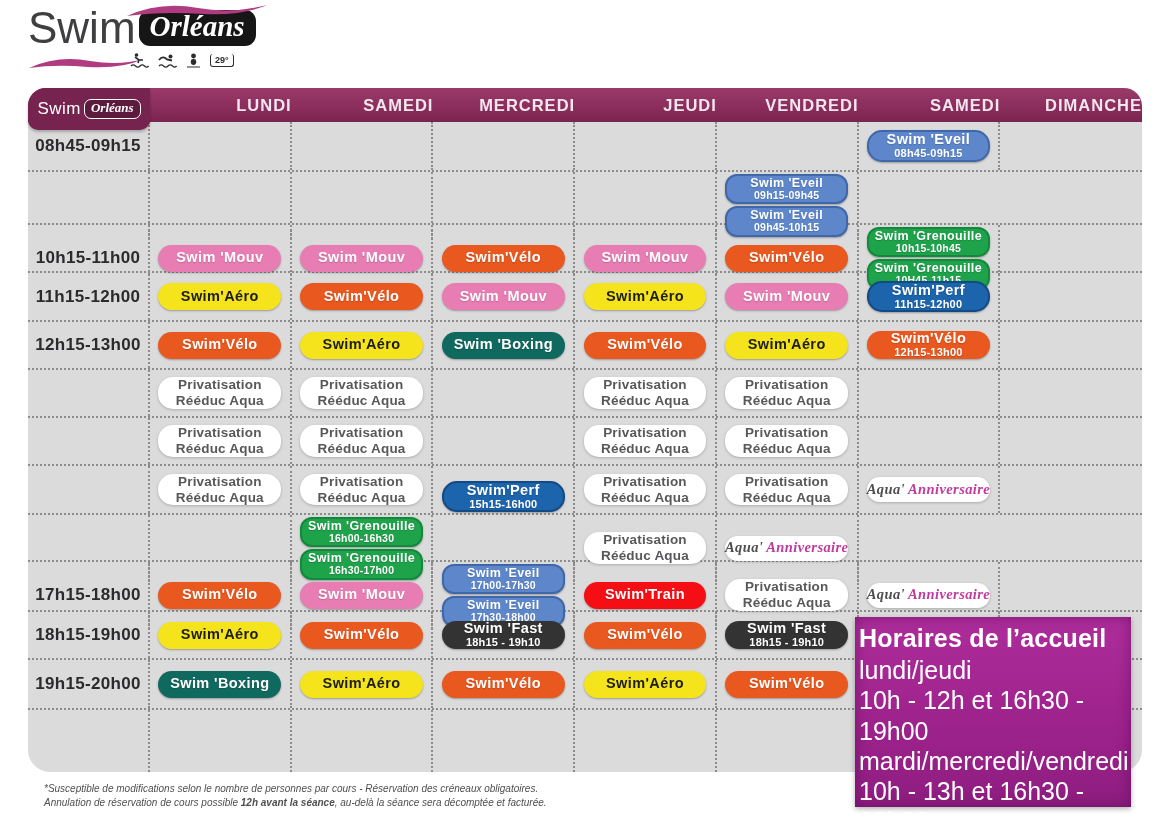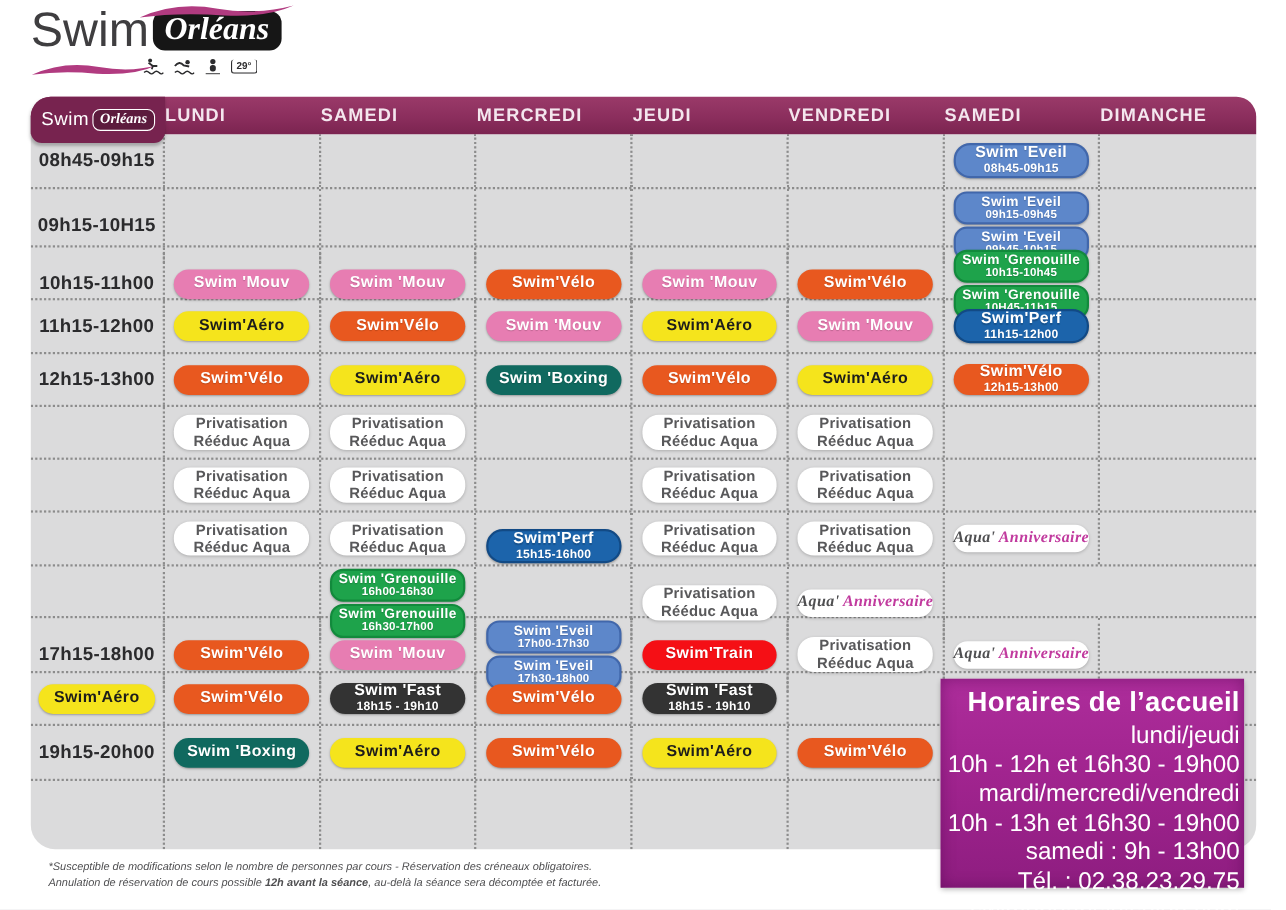--- a/index.html
+++ b/index.html
@@ -27,21 +27,21 @@
   }
 
   
   .table-wrap{position:absolute;left:28px;top:88px;width:1114px;height:684px;}
   .thead{
     height:34px;display:grid;grid-template-columns:122px repeat(7,1fr);
     background:linear-gradient(180deg,#9a3a69 0%,#8b2e5d 55%,#7b2450 100%);
     border-radius:18px 18px 0 0;align-items:center;position:relative;
   }
   .thead .day{
-    text-align:left;color:#f4e6ee;font-weight:bold;font-size:16.5px;letter-spacing:1px;
+    text-align:right;color:#f4e6ee;font-weight:bold;font-size:16.5px;letter-spacing:1px;
   }
   .logo-tab{
     position:absolute;left:0;top:0;width:122px;height:42px;background:#77234f;
     border-radius:18px 0 10px 10px;display:flex;align-items:center;justify-content:center;gap:3px;
     box-shadow:0 2px 3px rgba(0,0,0,0.25);
   }
   .mini-swim{color:#fff;font-size:17px;letter-spacing:0.5px;}
   .mini-badge{
     border:1.5px solid #fff;background:rgba(0,0,0,0.22);color:#fff;border-radius:7px;
     padding:0 6px 2px;font-family:"Liberation Serif", serif;font-style:italic;
@@ -93,24 +93,24 @@
     flex-direction:row;gap:3px;font-family:"Liberation Serif", serif;
     font-style:italic;font-size:14.5px;text-shadow:none;min-height:25px;
     box-shadow:0 1px 3px rgba(0,0,0,0.22);
   }
 
   
   .hours-box{
     position:absolute;left:855px;top:617px;width:276px;height:190px;box-sizing:border-box;
     background:linear-gradient(180deg,#ad2d9b 0%,#a1248f 45%,#8e1d80 100%);
     box-shadow:inset 0 0 14px rgba(70,0,70,0.45),0 2px 5px rgba(0,0,0,0.3);
-    color:#fff;text-align:right;padding:7px 4px 0;z-index:5;
+    color:#fff;text-align:left;padding:7px 4px 0;z-index:5;
   }
   .hours-title{font-size:25px;font-weight:bold;letter-spacing:0.2px;margin-bottom:2px;}
-  .hours-line{font-size:22px;line-height:1.21;}
+  .hours-line{font-size:25px;line-height:1.21;}
 
   
   .footer{
     position:absolute;left:44px;top:782px;color:#4f4f51;font-style:italic;
     font-size:10px;line-height:1.4;
   }
   .footer b{font-style:italic;}
 </style>
 </head>
 <body>
@@ -171,21 +171,20 @@
         <div class="tcell daycell"></div>
         <div class="tcell daycell">
           <div class="pill pill-eveil" style="background: rgb(93, 135, 202); color: rgb(255, 255, 255); border: 2px solid rgb(65, 103, 171);">
             <span>Swim 'Eveil</span>
             <span class="ptime">08h45-09h15</span>
           </div>
         </div>
         <div class="tcell daycell"></div>
       </div>
       <div class="trow">
-        <div class="tcell timecell">09h15-10H15</div>
         <div class="tcell daycell"></div>
         <div class="tcell daycell"></div>
         <div class="tcell daycell"></div>
         <div class="tcell daycell"></div>
         <div class="tcell daycell"></div>
         <div class="tcell daycell dual">
           <div class="pill pill-eveil" style="background: rgb(93, 135, 202); color: rgb(255, 255, 255); border: 2px solid rgb(65, 103, 171);">
             <span>Swim 'Eveil</span>
             <span class="ptime">09h15-09h45</span>
           </div>
@@ -468,20 +467,21 @@
         </div>
         <div class="tcell daycell">
           <div class="pill pill-anniversaire" style="background: rgb(255, 255, 255);">
             <span style="color: rgb(79, 79, 81); font-weight: bold;">Aqua'</span>
             <span style="color: rgb(193, 58, 158); font-weight: bold;">Anniversaire</span>
           </div>
         </div>
         <div class="tcell daycell"></div>
       </div>
       <div class="trow">
+        <div class="tcell timecell">18h15-19h00</div>
         <div class="tcell daycell">
           <div class="pill pill-aero" style="background: rgb(245, 228, 28); color: rgb(29, 29, 27);">
             <span>Swim'Aéro</span>
           </div>
         </div>
         <div class="tcell daycell">
           <div class="pill pill-velo" style="background: rgb(232, 88, 31); color: rgb(255, 255, 255);">
             <span>Swim'Vélo</span>
           </div>
         </div>

